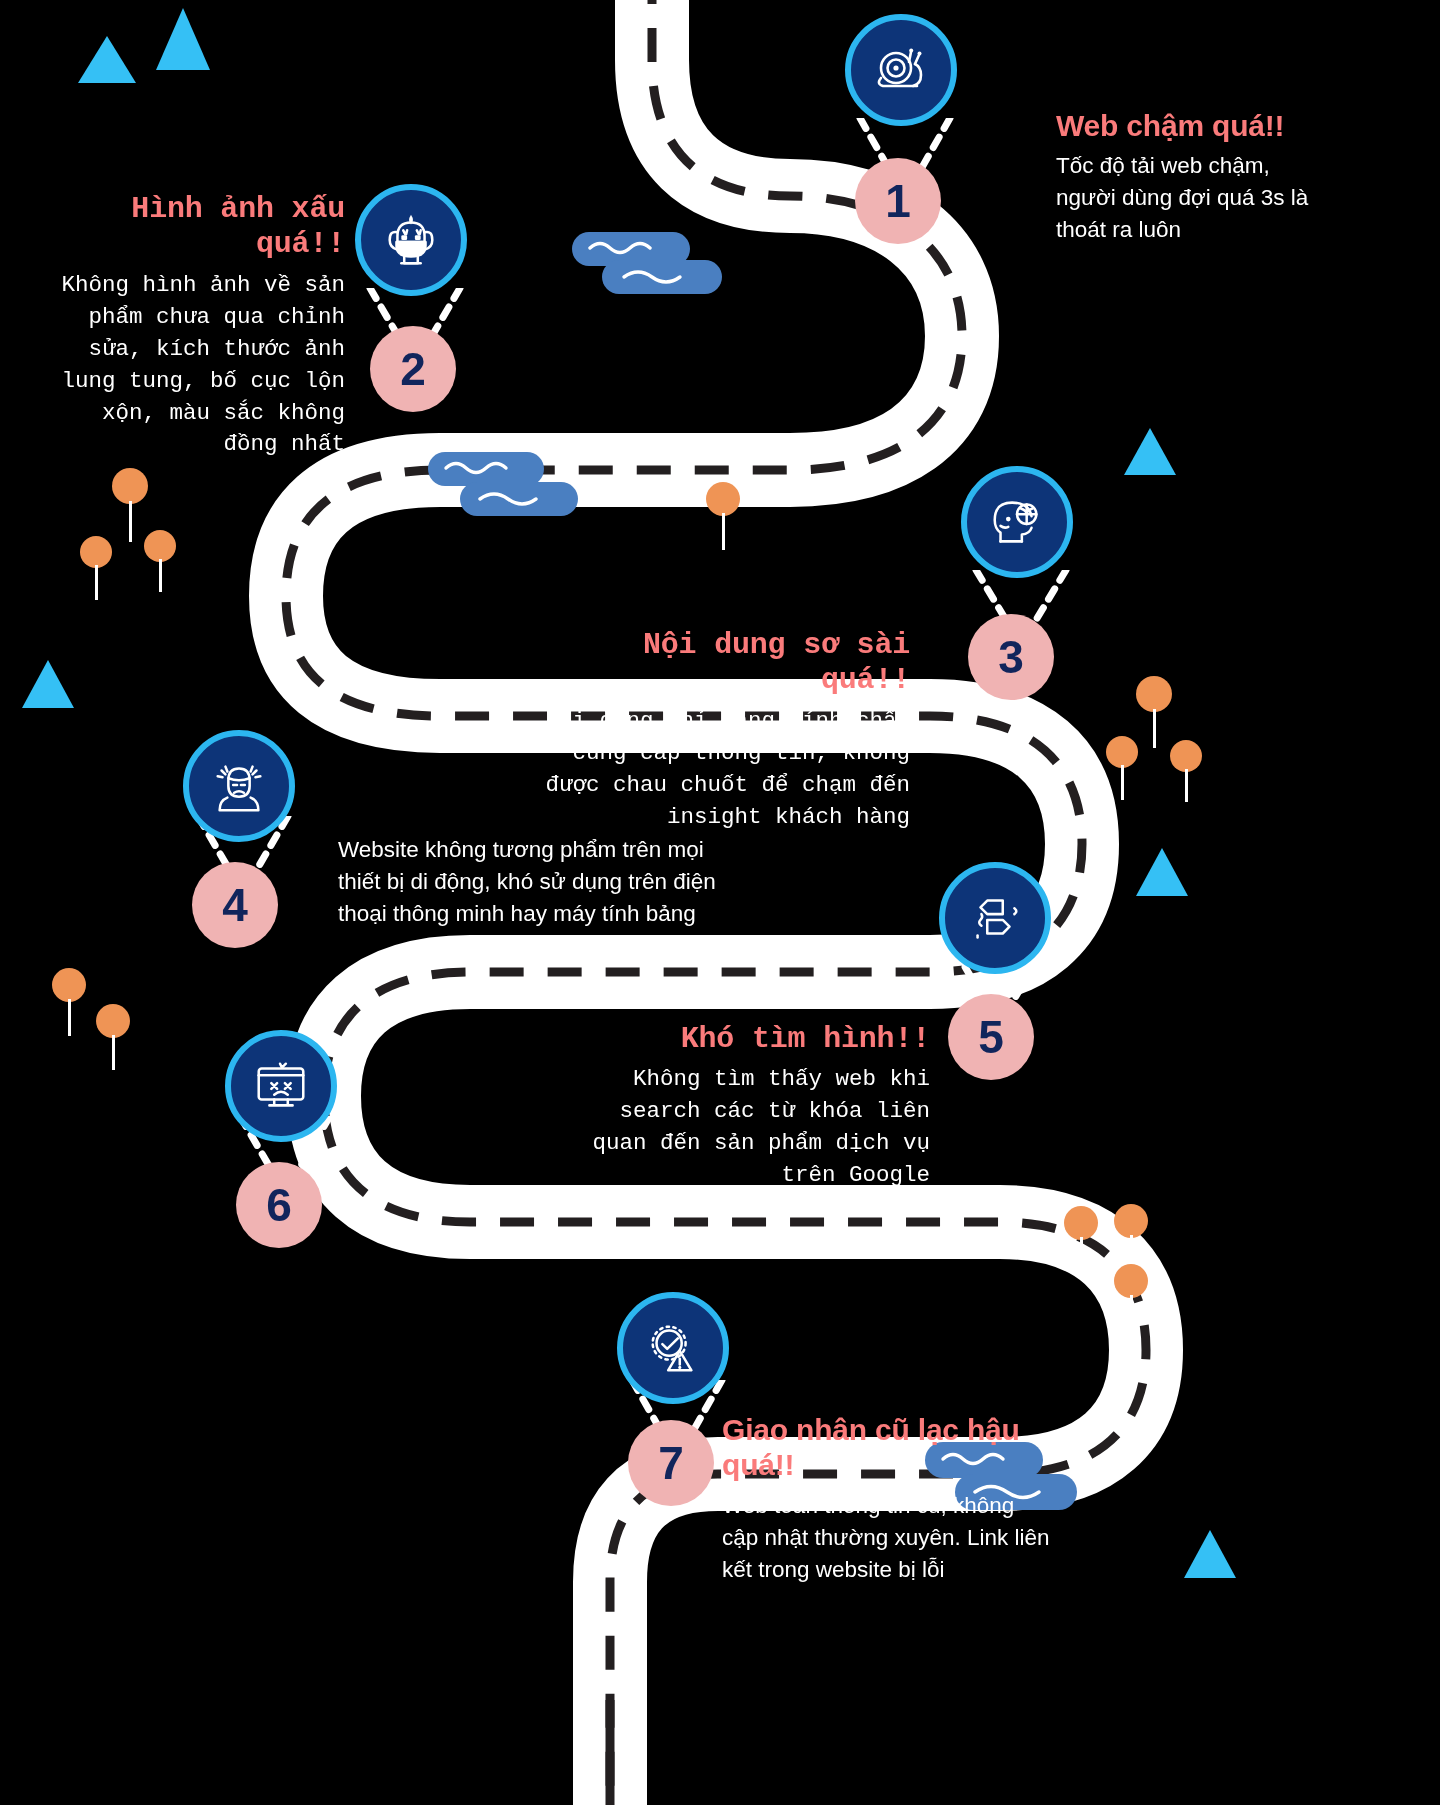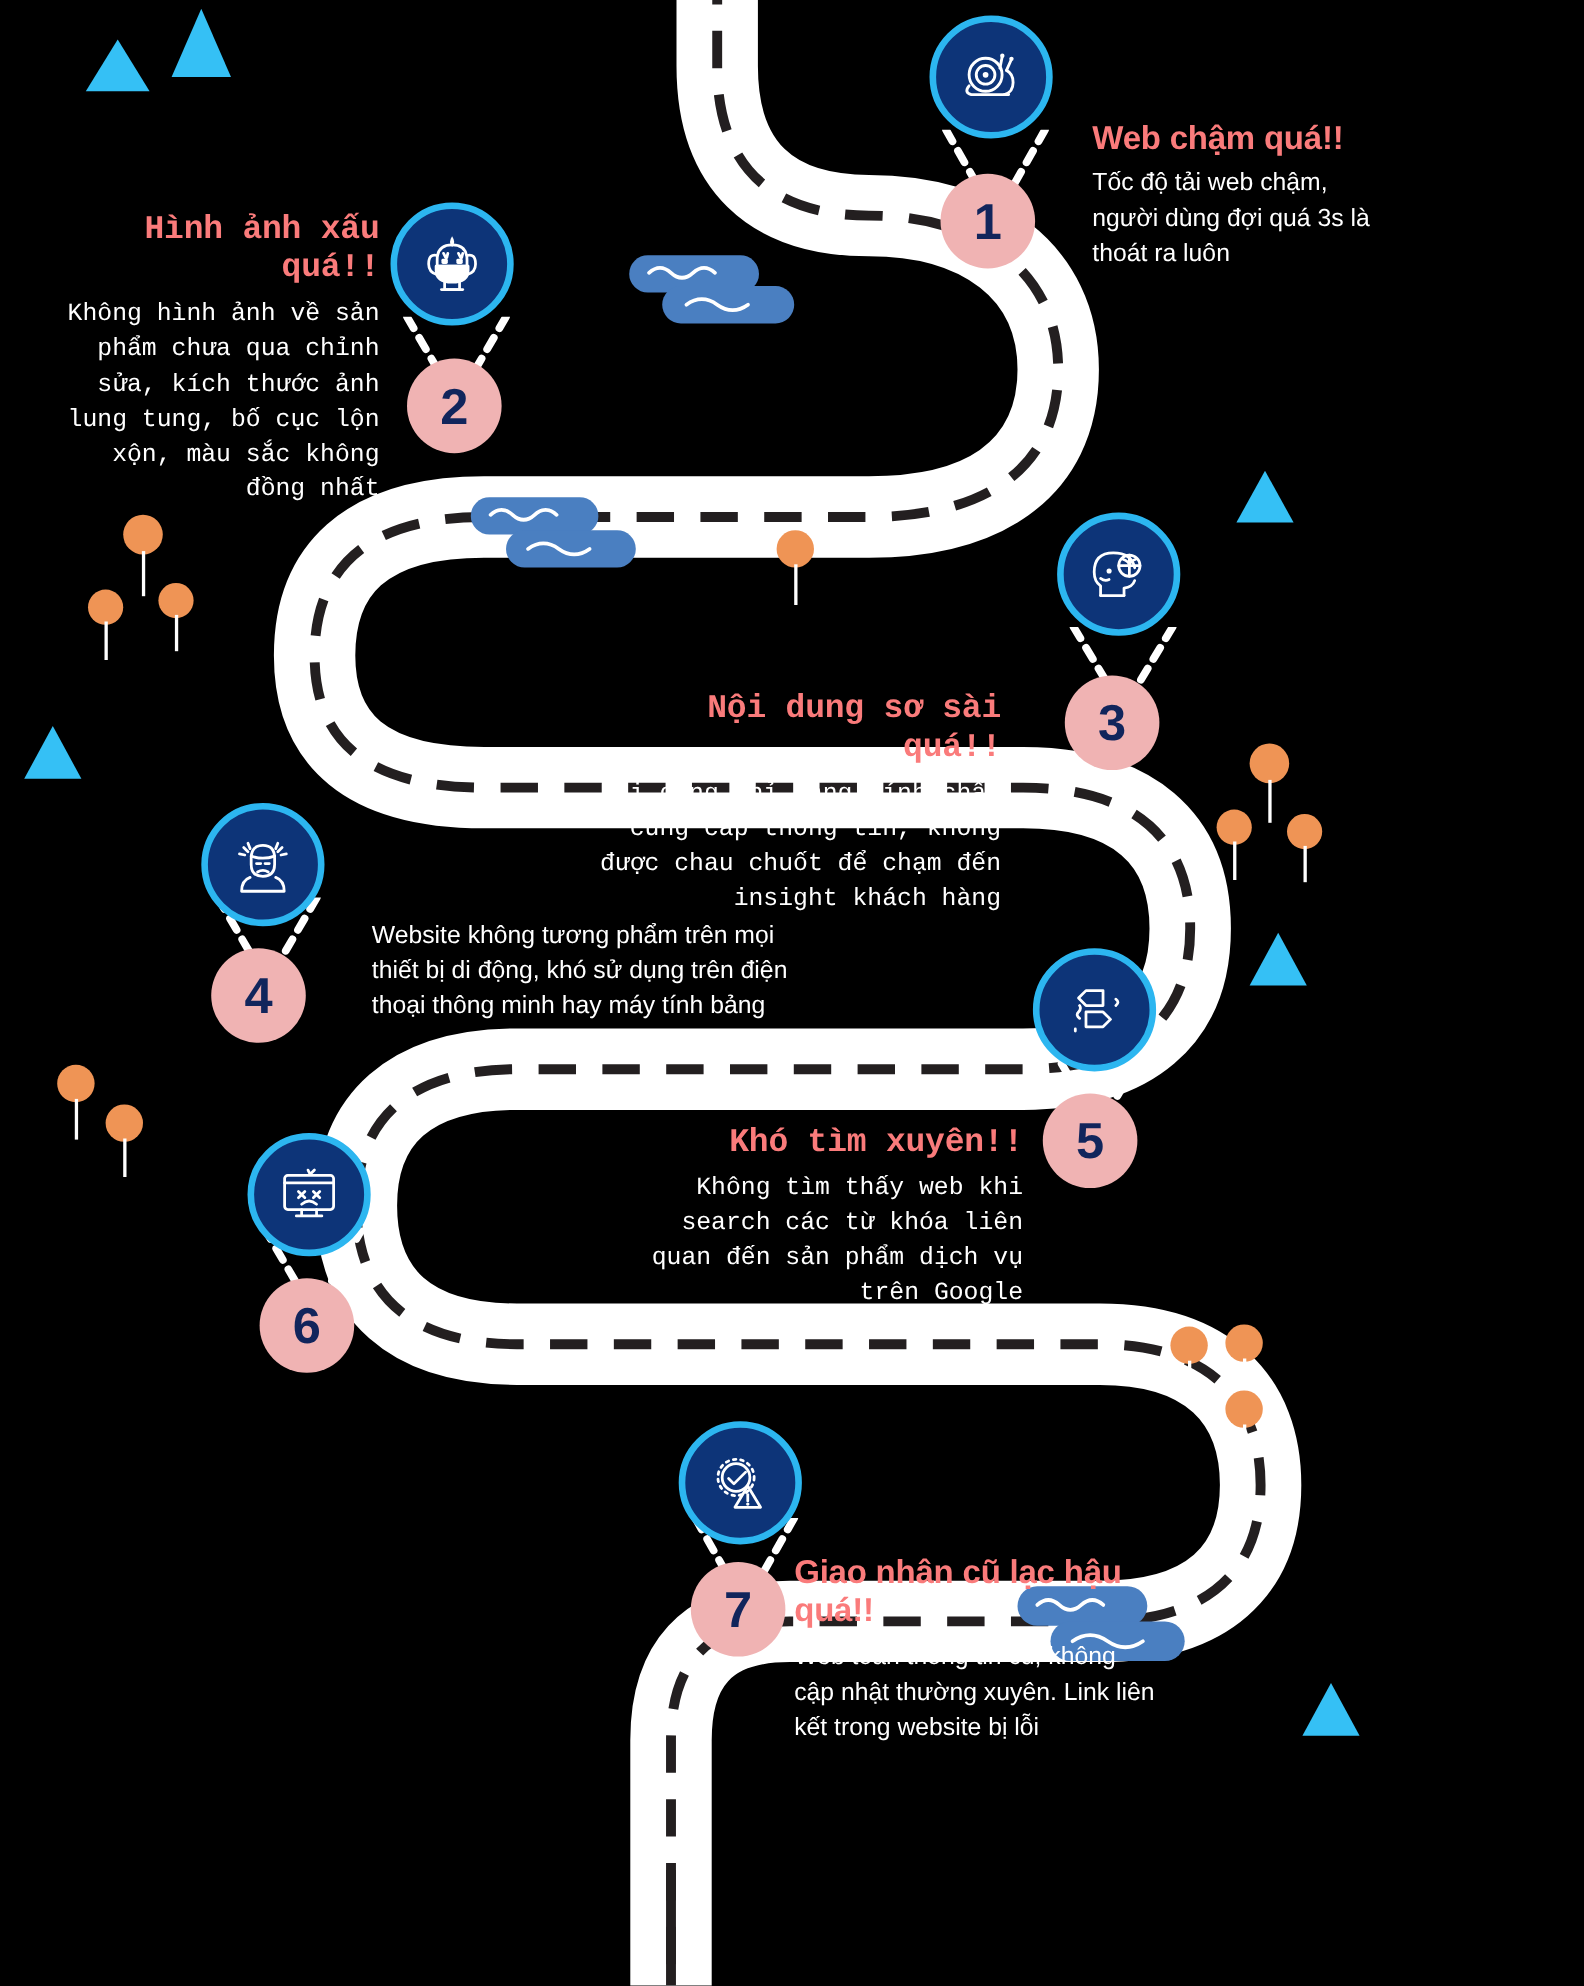--- a/index.html
+++ b/index.html
@@ -334,41 +334,41 @@
   <div class="badge" style="left:948px;top:994px;">
     <span>5</span>
   </div>
   <div class="badge" style="left:236px;top:1162px;">
     <span>6</span>
   </div>
   <div class="badge" style="left:628px;top:1420px;">
     <span>7</span>
   </div>
 
-  <div class="block ta-l" style="left:993px;top:108px;width:260px;">
+  <div class="block ta-l" style="left:1056px;top:108px;width:260px;">
     <p class="hd">Web chậm quá!!</p>
     <p class="bd">Tốc độ tải web chậm, người dùng đợi quá 3s là thoát ra luôn</p>
   </div>
 
   <div class="block ta-r" style="left:55px;top:192px;width:290px;">
     <p class="hd">Hình ảnh xấu quá!!</p>
     <p class="bd">Không hình ảnh về sản phẩm chưa qua chỉnh sửa, kích thước ảnh lung tung, bố cục lộn xộn, màu sắc không đồng nhất</p>
   </div>
 
   <div class="block ta-r" style="left:540px;top:628px;width:370px;">
     <p class="hd">Nội dung sơ sài quá!!</p>
     <p class="bd">Nội dung chỉ mang tính chất cung cấp thông tin, không được chau chuốt để chạm đến insight khách hàng</p>
   </div>
 
   <div class="block ta-l" style="left:338px;top:834px;width:408px;">
     <p class="bd">Website không tương phẩm trên mọi thiết bị di động, khó sử dụng trên điện thoại thông minh hay máy tính bảng</p>
   </div>
 
   <div class="block ta-r" style="left:560px;top:1022px;width:370px;">
-    <p class="hd">Khó tìm xuyên!!</p>
+    <p class="hd">Khó tìm hình!!</p>
     <p class="bd">Không tìm thấy web khi search các từ khóa liên quan đến sản phẩm dịch vụ trên Google</p>
   </div>
 
 
   <div class="block ta-l" style="left:722px;top:1412px;width:330px;">
     <p class="hd">Giao nhân cũ lạc hậu quá!!</p>
     <p class="bd">Web toàn thông tin cũ, không cập nhật thường xuyên. Link liên kết trong website bị lỗi</p>
   </div>
 
 </div>

